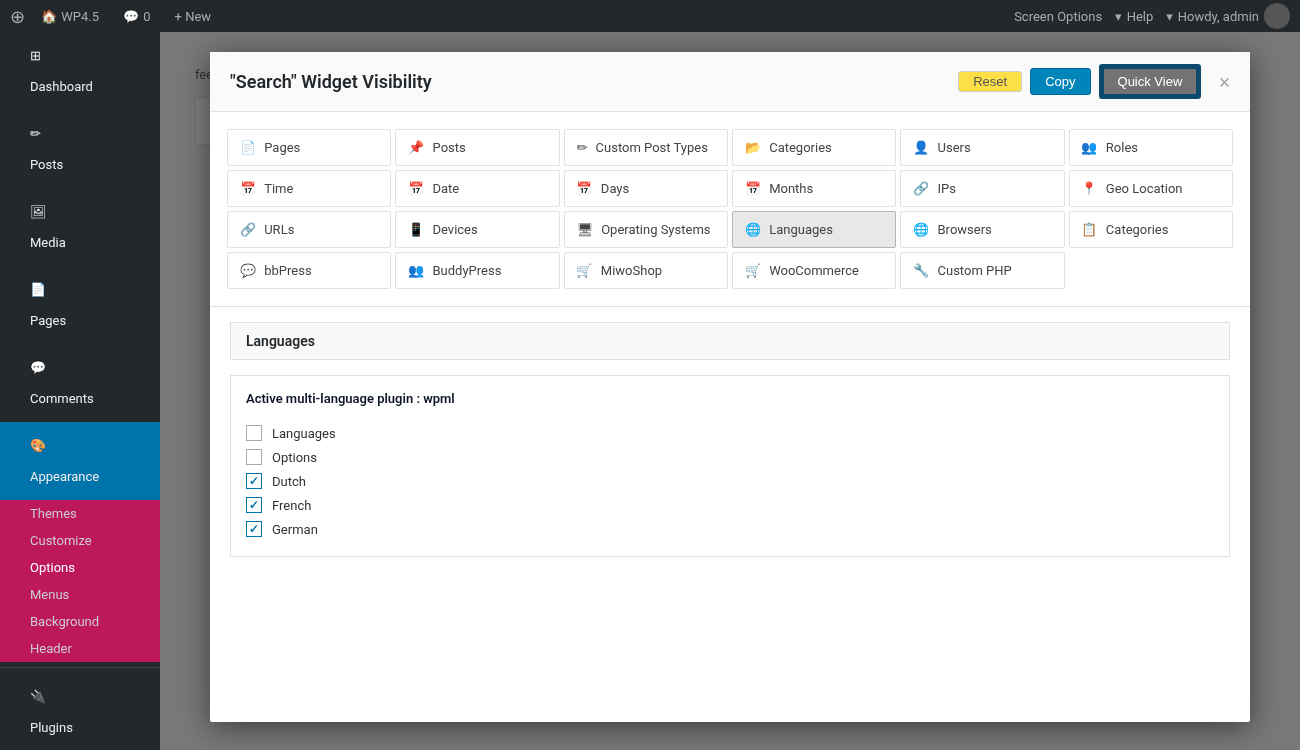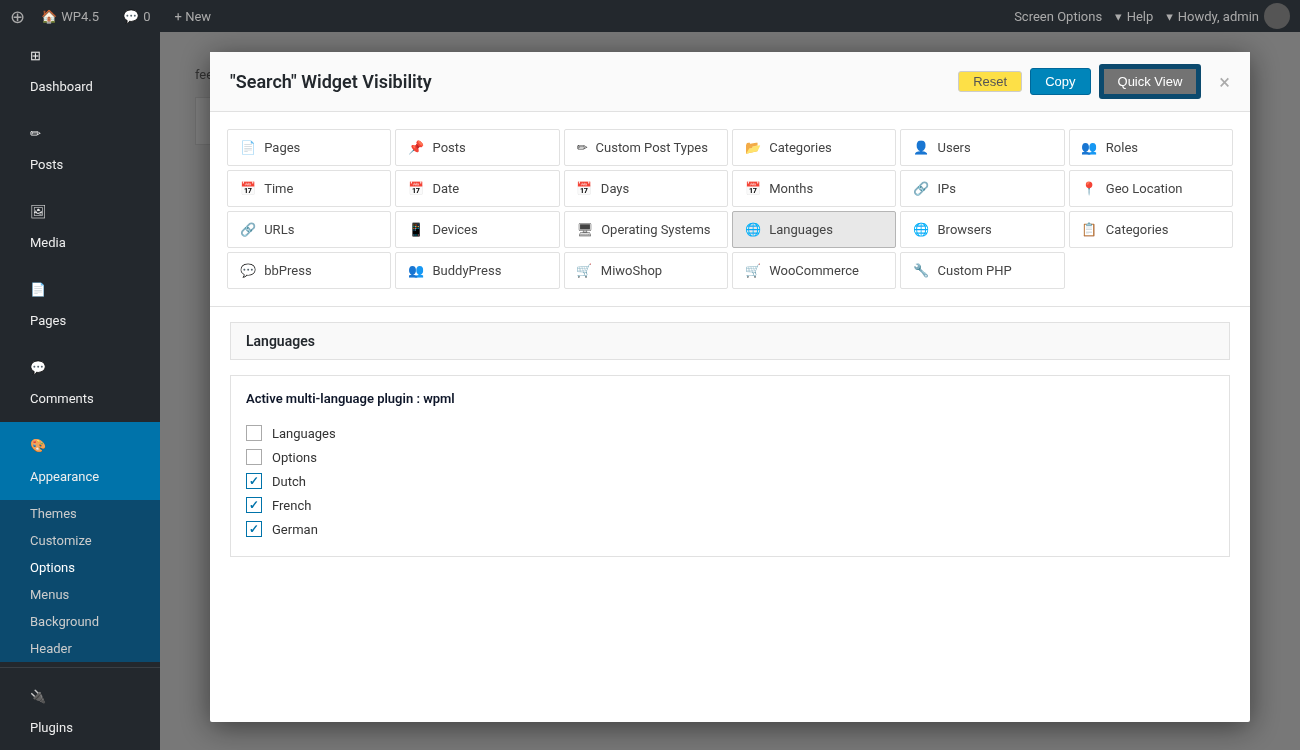--- a/index.html
+++ b/index.html
@@ -50,21 +50,21 @@
     .sidebar-menu li a, .sidebar-menu li span {
       display: block;
       padding: 8px 15px;
       color: #eee;
       font-size: 13px;
       text-decoration: none;
       cursor: pointer;
     }
     .sidebar-menu li.active > a { background: #0073aa; color: #fff; }
     .sidebar-menu .menu-icon { margin-right: 6px; }
-    .sidebar-sub { list-style: none; background: #0c4a6e; }
+    .sidebar-sub { list-style: none; background: #be185d; }
     .sidebar-sub li a { padding: 6px 15px 6px 30px; color: #ccc; font-size: 13px; }
     .sidebar-sub li a.current { color: #fff; }
     .sidebar-separator { height: 1px; background: #3a3f44; margin: 5px 0; }
 
     
     .main-wrap {
       margin-top: 32px;
       margin-left: 160px;
       padding: 20px;
       background: #f1f1f1;

